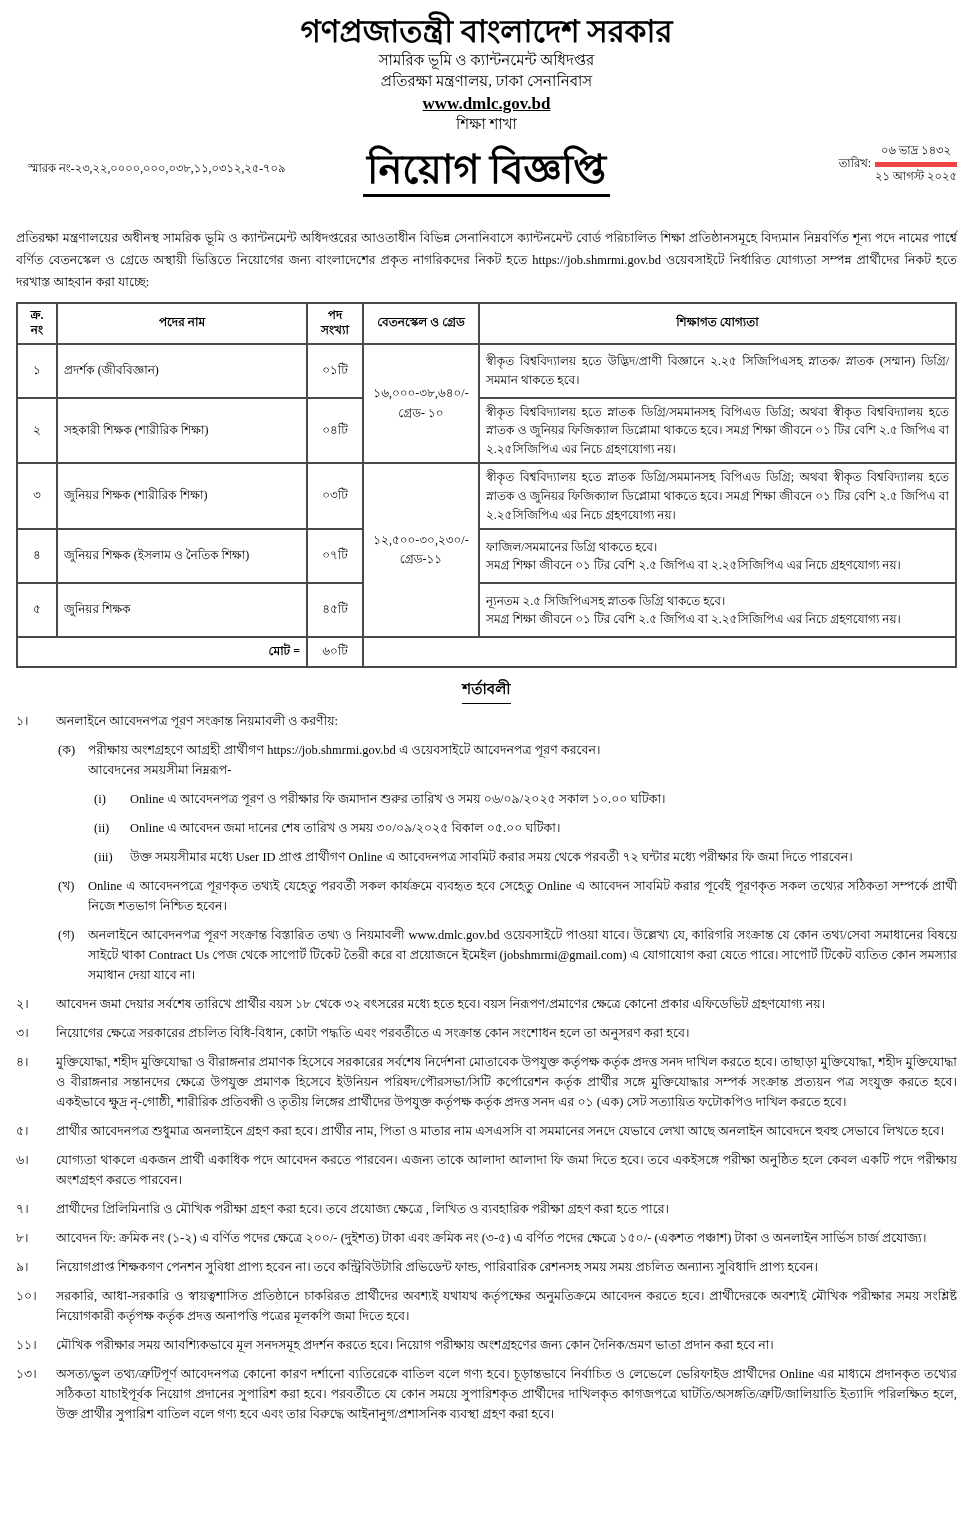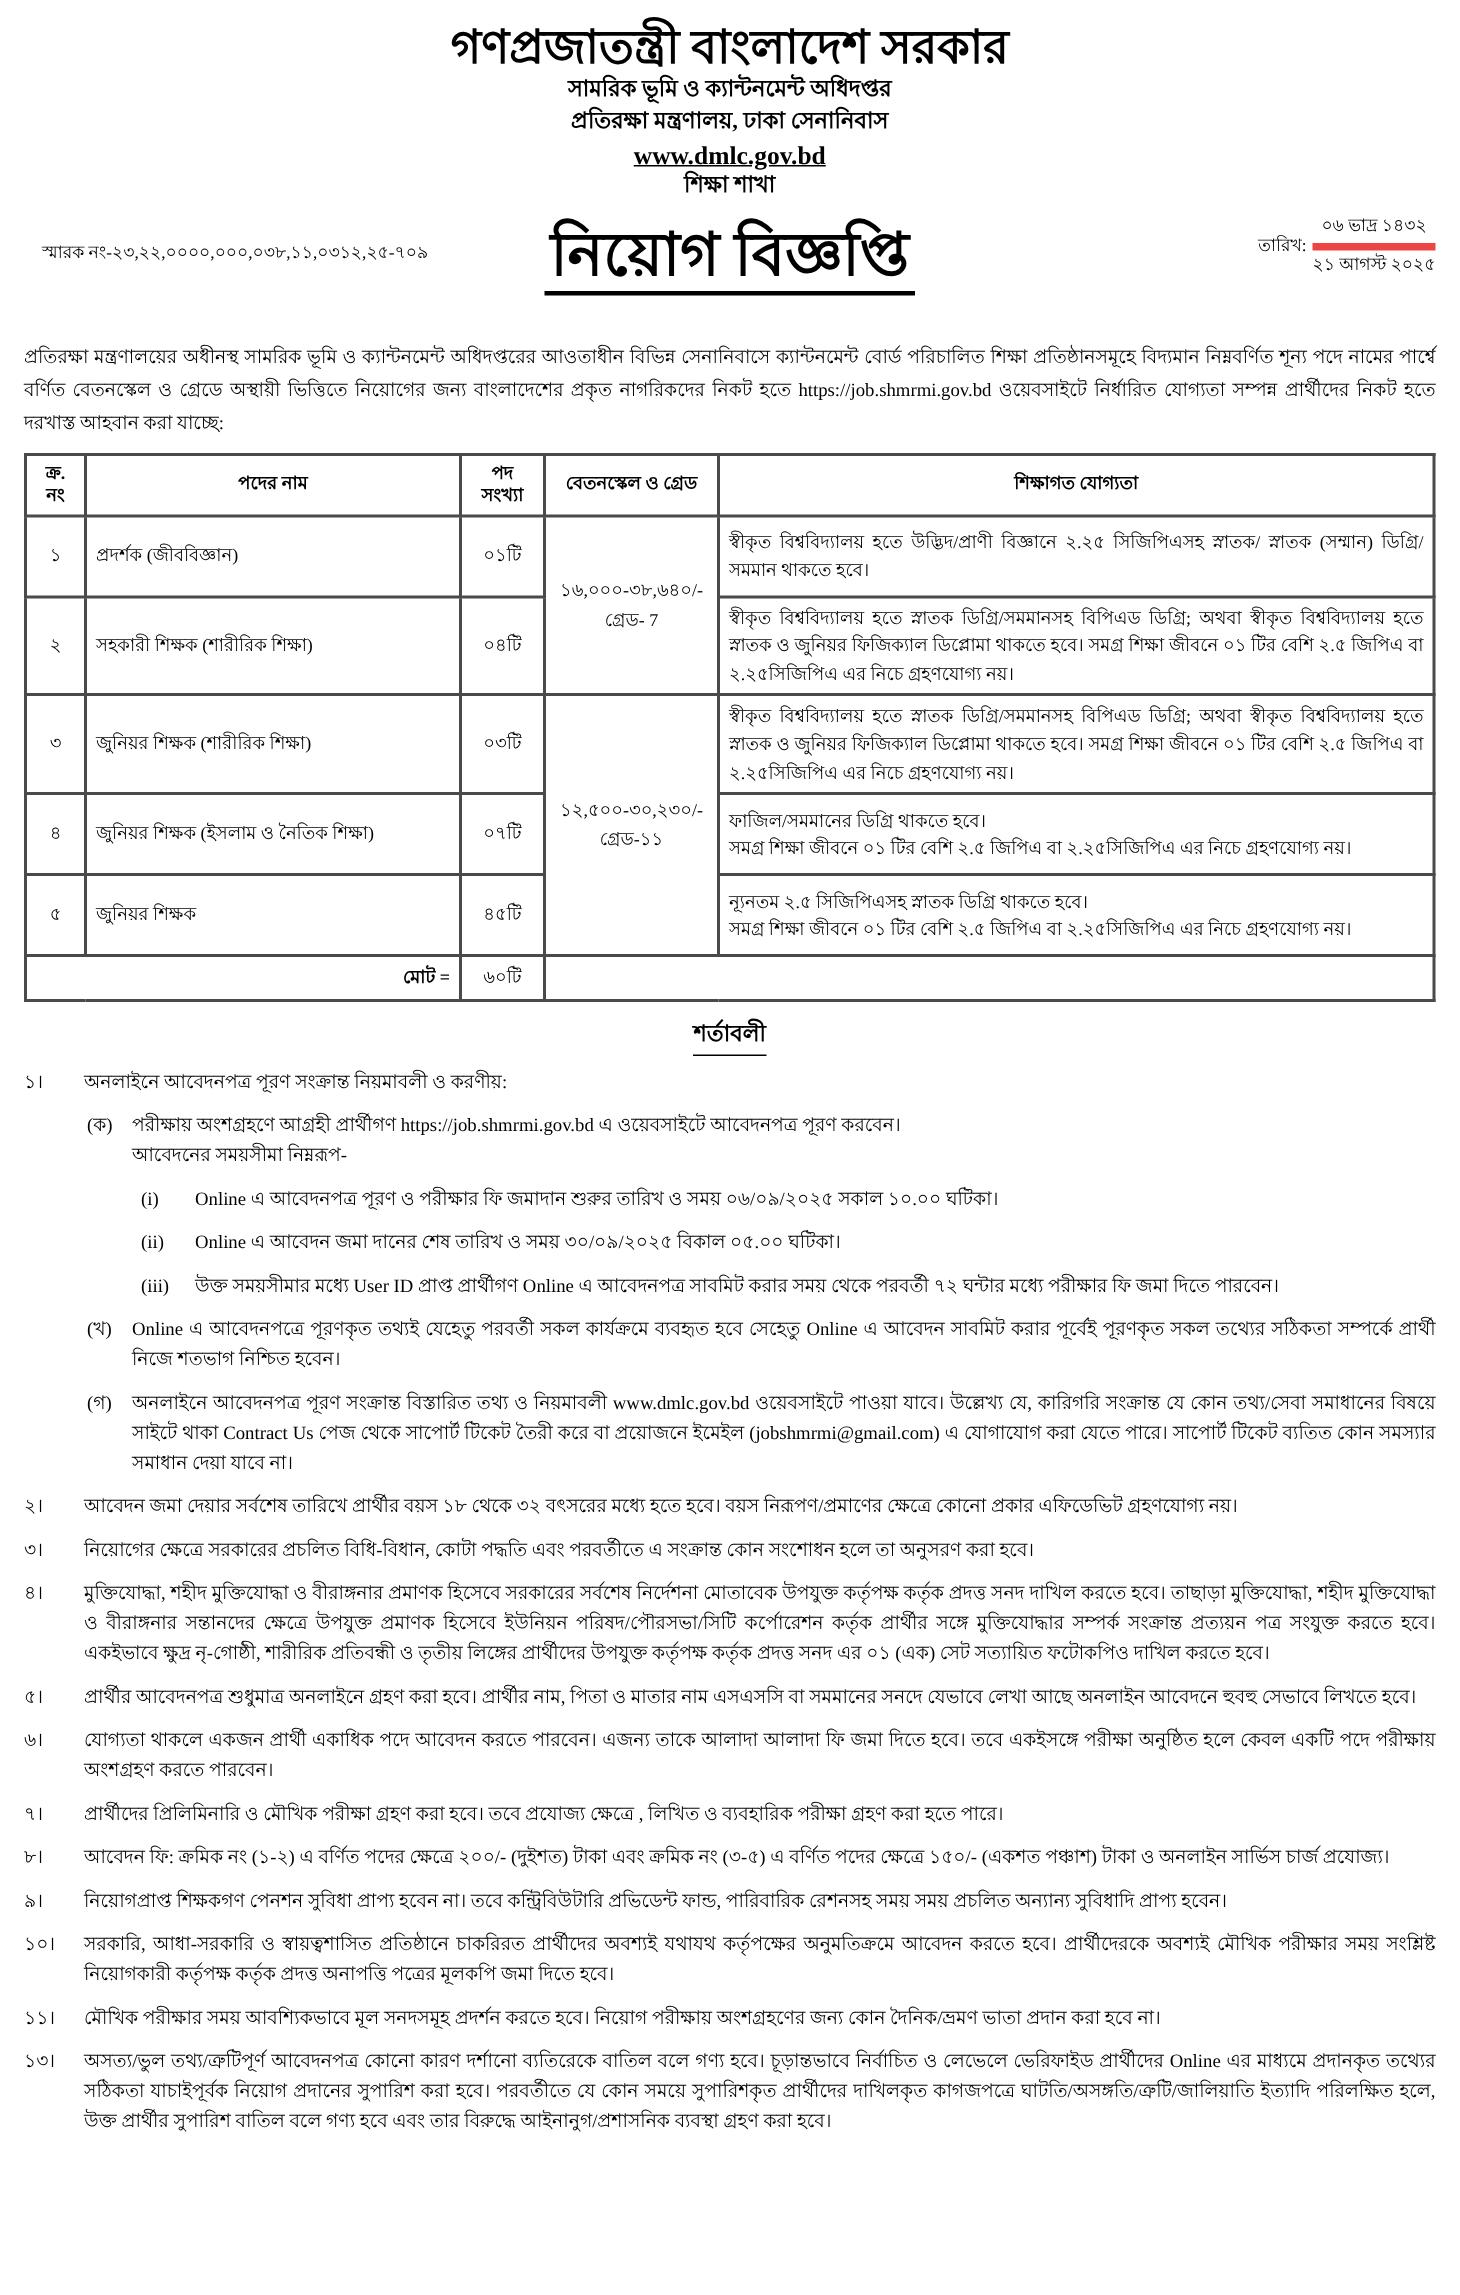--- a/index.html
+++ b/index.html
@@ -1,18 +1,18 @@
 <!DOCTYPE html>
 <html lang="bn"><head>
 <meta charset="utf-8">
 <style>
   html,body{margin:0;padding:0;background:#fff;color:#000;}
   body{width:973px;font-family:"Liberation Serif","DejaVu Serif",serif;}
   .page{padding:14px 16px 40px 16px;box-sizing:border-box;}
-  .center{text-align:center;font-weight:bold;}
+  .center{text-align:center;}
   .h-gov{font-size:31px;font-weight:bold;line-height:1.15;}
   .h-sub{font-size:15px;line-height:1.45;}
   .h-web{font-size:17px;font-weight:bold;margin-top:1px;}
   .h-web span{text-decoration:underline;}
   .masthead{position:relative;min-height:78px;margin-top:4px;}
   .memo{position:absolute;left:12px;top:20px;font-size:11.5px;}
   .date-block{position:absolute;right:0;top:2px;font-size:11.5px;display:flex;align-items:center;}
   .date-label{margin-right:4px;}
   .date-frac{display:inline-block;text-align:center;}
   .d-top{display:block;border-bottom:5px solid #ef4444;padding:0 5px 1px 5px;}
@@ -86,21 +86,21 @@
       <th>পদ সংখ্যা</th>
       <th>বেতনস্কেল ও গ্রেড</th>
       <th>শিক্ষাগত যোগ্যতা</th>
     </tr>
     <tr class="row-pad">
       <td class="c-sl">১</td>
       <td class="c-post">প্রদর্শক (জীববিজ্ঞান)</td>
       <td class="c-cnt">০১টি</td>
       <td class="c-pay" rowspan="2">
         <div class="qline">১৬,০০০-৩৮,৬৪০/-</div>
-        <div class="qline">গ্রেড- 7</div>
+        <div class="qline">গ্রেড- ১০</div>
       </td>
       <td class="c-qual">
         <div class="qline">স্বীকৃত বিশ্ববিদ্যালয় হতে উদ্ভিদ/প্রাণী বিজ্ঞানে ২.২৫ সিজিপিএসহ স্নাতক/ স্নাতক (সম্মান) ডিগ্রি/সমমান থাকতে হবে।</div>
       </td>
     </tr>
     <tr class="row-pad">
       <td class="c-sl">২</td>
       <td class="c-post">সহকারী শিক্ষক (শারীরিক শিক্ষা)</td>
       <td class="c-cnt">০৪টি</td>
       <td class="c-qual">

